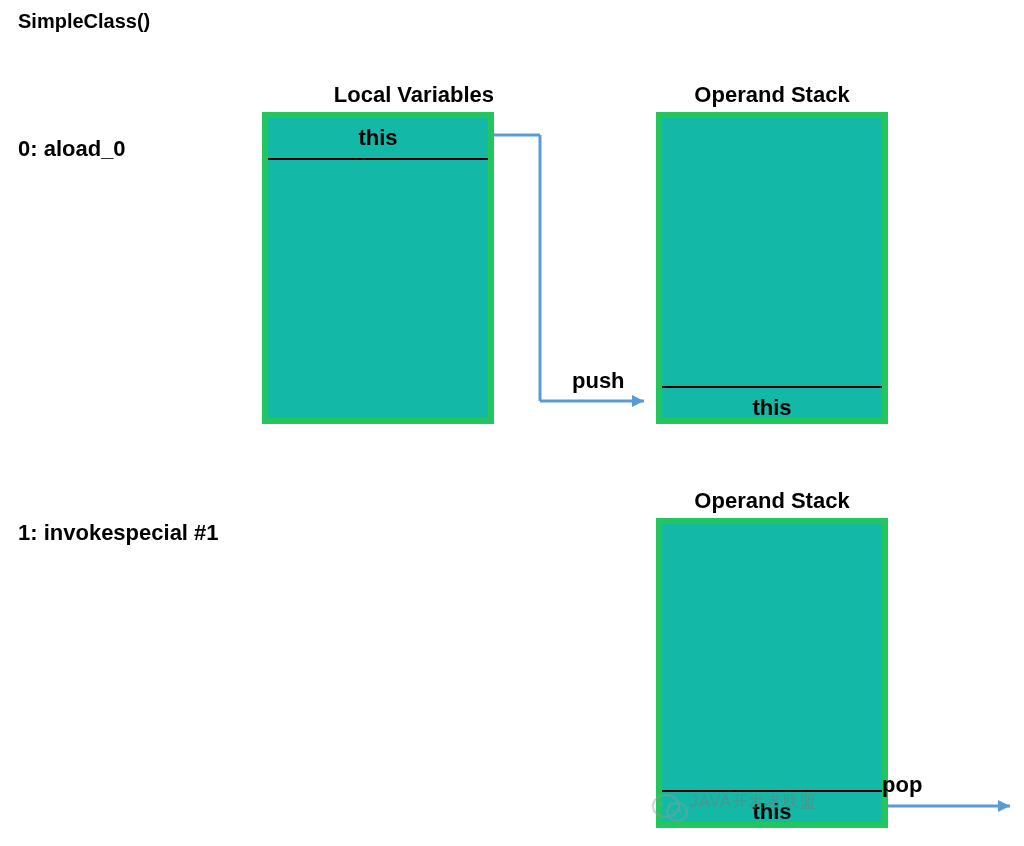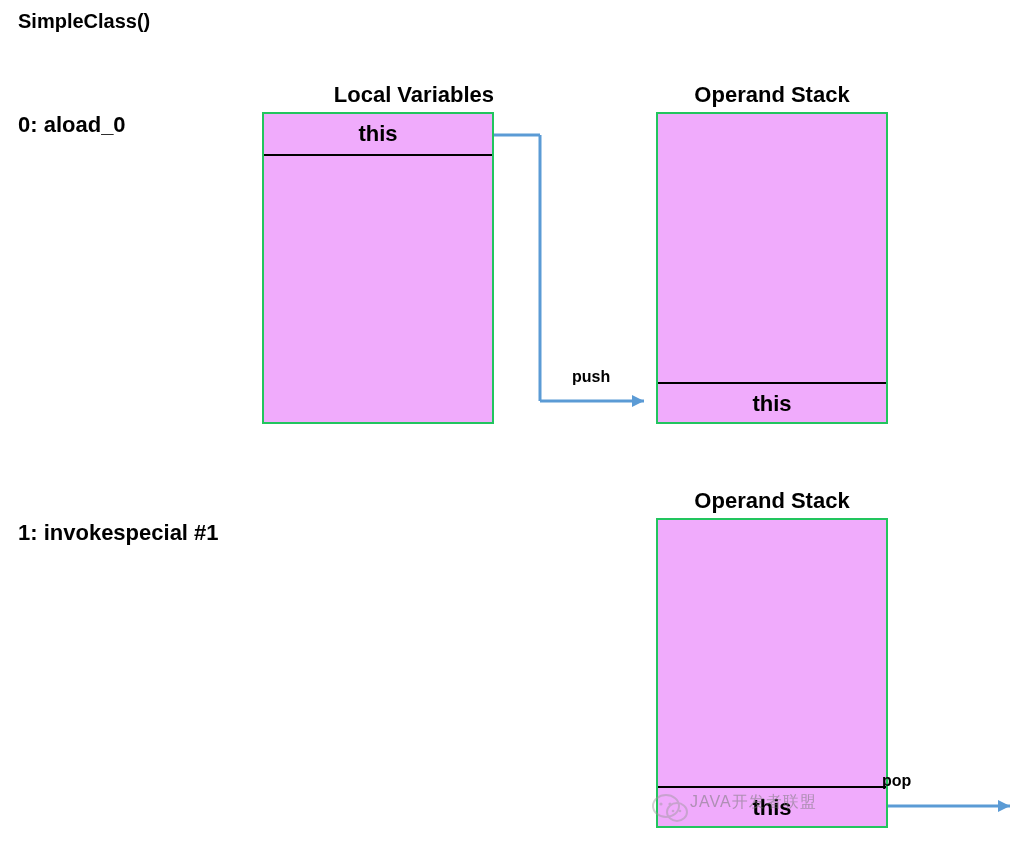--- a/index.html
+++ b/index.html
@@ -21,22 +21,22 @@
   .instr {
     font-size: 22px;
     font-weight: bold;
   }
   .box-title {
     font-size: 22px;
     font-weight: bold;
     text-align: center;
   }
   .stack-box {
-    border: 2px solid #22c55e;
-    background: #f0abfc;
+    border: 6px solid #22c55e;
+    background: #14b8a6;
     box-sizing: border-box;
   }
   .cell {
     border-bottom: 2px solid #000;
     text-align: center;
     font-size: 22px;
     font-weight: bold;
     box-sizing: border-box;
     display: flex;
     align-items: center;
@@ -46,21 +46,21 @@
     border-top: 2px solid #000;
     text-align: center;
     font-size: 22px;
     font-weight: bold;
     box-sizing: border-box;
     display: flex;
     align-items: center;
     justify-content: center;
   }
   .label {
-    font-size: 16px;
+    font-size: 22px;
     font-weight: bold;
   }
   .watermark {
     font-size: 16px;
     color: rgba(120,120,120,0.55);
     font-weight: 500;
     letter-spacing: 1px;
   }
   svg.arrow path, svg.arrow line {
     stroke: #5b9bd5;
@@ -69,21 +69,21 @@
   }
   svg.arrow polygon {
     fill: #5b9bd5;
   }
 </style>
 </head>
 <body>
 
 <div class="abs title" style="left:18px; top:10px;">SimpleClass()</div>
 
-<div class="abs instr" style="left:18px; top:112px;">0: aload_0</div>
+<div class="abs instr" style="left:18px; top:136px;">0: aload_0</div>
 
 <div class="abs instr" style="left:18px; top:520px;">1: invokespecial #1</div>
 
 <div class="abs box-title" style="left:262px; top:82px; width:232px;text-align:right;">Local Variables</div>
 
 <div class="abs stack-box" style="left:262px; top:112px; width:232px; height:312px;">
   <div class="cell" style="height:42px;">this</div>
 </div>
 
 <div class="abs box-title" style="left:656px; top:82px; width:232px;">Operand Stack</div>

